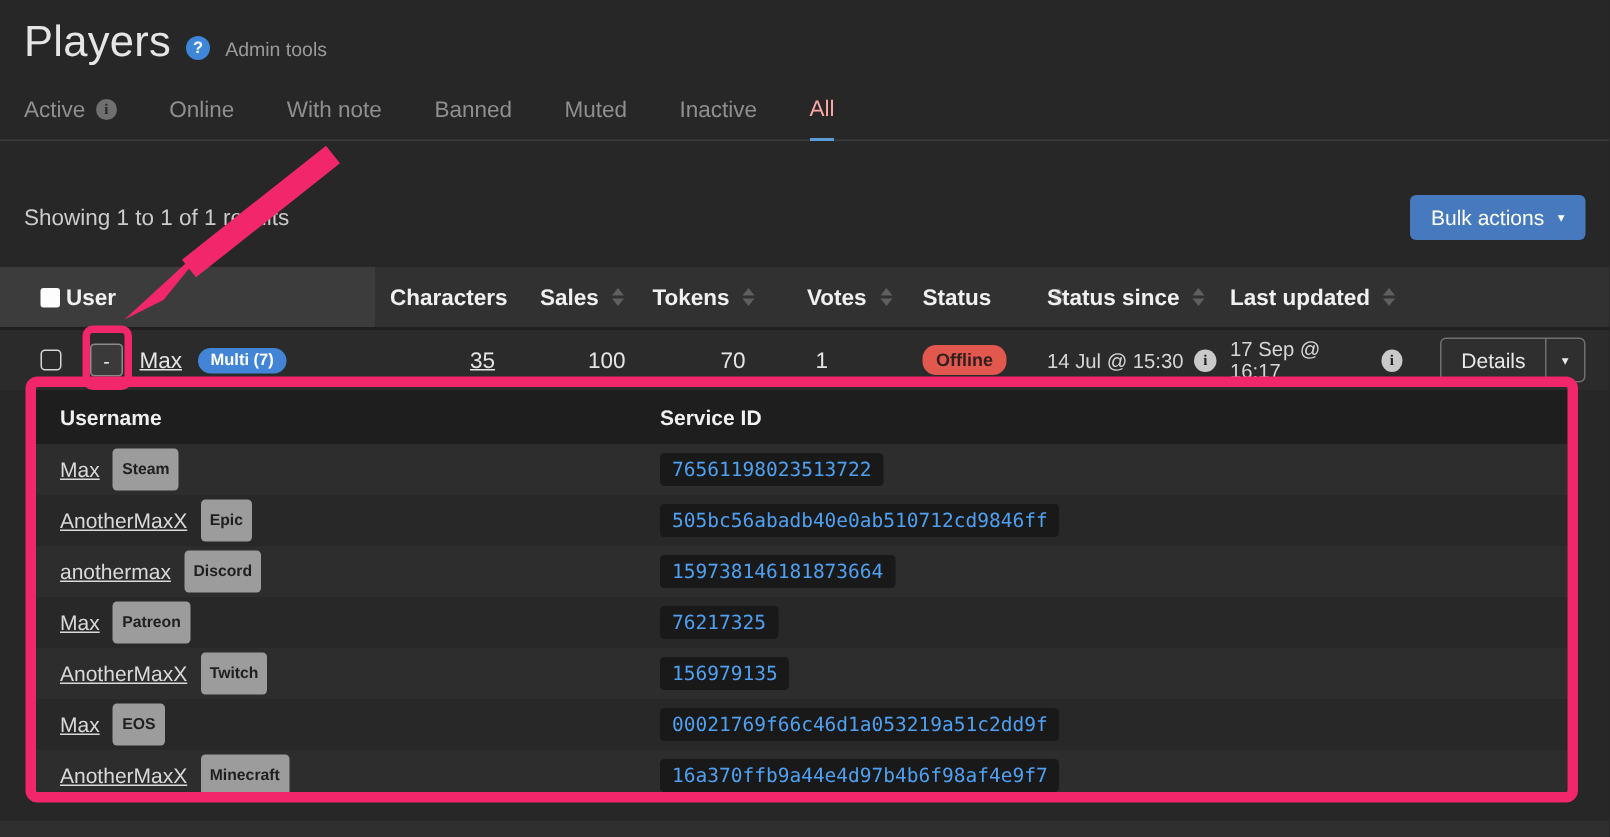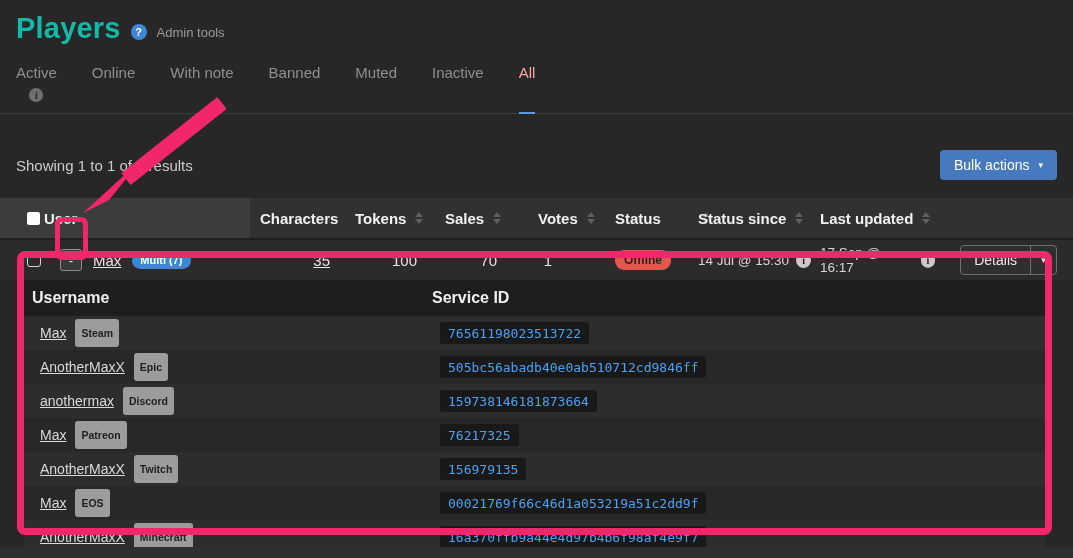--- a/index.html
+++ b/index.html
@@ -6,28 +6,28 @@
   html,body { width:1073px; height:558px; }
   body {
     position: relative;
     background: #272727;
     font-family: "Liberation Sans", sans-serif;
     overflow: hidden;
     color: #ddd;
   }
   
   .page-header { display:flex; align-items:center; gap:10px; padding:12px 16px 0; }
-  .page-title { font-size:29px; font-weight:700; color:#14b8a6; letter-spacing:0.2px;text-align:center; }
+  .page-title { font-size:29px; font-weight:400; color:#e5e5e5; letter-spacing:0.2px;text-align:center; }
   .help-icon { width:16px; height:16px; border-radius:50%; background:#3d86d8; color:#fff;
     font-size:11px; font-weight:bold; display:flex; align-items:center; justify-content:center; margin-top:7px; }
   .page-subtitle { color:#9a9a9a; font-size:13px; margin-top:7px; }
 
   
   .tabs { display:flex; gap:35px; padding:0 16px; margin-top:10px; border-bottom:1px solid #3c3c3c; }
-  .tab { color:#8f8f8f; font-size:15px; padding:9px 0 11px; display:flex; gap:7px; align-items:center; cursor:pointer;flex-direction:column; }
+  .tab { color:#8f8f8f; font-size:15px; padding:9px 0 11px; display:flex; gap:7px; align-items:center; cursor:pointer; }
   .tab.active { color:#fca5a5; border-bottom:2px solid #5b9bd8; margin-bottom:-1px; }
   .tab-info-icon { width:14px; height:14px; border-radius:50%; background:#6f6f6f; color:#262626;
     font-size:10px; font-weight:bold; font-family:"Liberation Serif", serif;
     display:flex; align-items:center; justify-content:center; }
 
   
   .list-controls { display:flex; justify-content:space-between; align-items:center; padding:0 16px; margin-top:36px; height:30px; }
   .showing-text { color:#cbcbcb; font-size:15px; }
   .bulk-btn { background:#4679be; color:#fff; font-size:14px; border:none; border-radius:4px;
     padding:0 14px; height:30px; display:flex; gap:9px; align-items:center; cursor:pointer;justify-content:flex-end; }
@@ -71,21 +71,21 @@
     font-size:10px; font-weight:bold; font-family:"Liberation Serif", serif;
     display:flex; align-items:center; justify-content:center; }
   .details-btn { display:flex; border:1px solid #707070; border-radius:4px; overflow:hidden; height:30px; background:#2f2f2f; }
   .details-main { padding:0 13px; color:#e8e8e8; font-size:14px; display:flex; align-items:center; cursor:pointer; }
   .details-caret { border-left:1px solid #707070; width:26px; display:flex; align-items:center; justify-content:center;
     color:#e8e8e8; cursor:pointer; }
 
   
   .subtable { margin-left:24px; width:1021px; }
   .sub-head { display:flex; background:#1e1e1e; height:36px; align-items:center; font-weight:bold; color:#f0f0f0;
-    font-size:16px; padding-left:8px; }
+    font-size:14px; padding-left:16px; }
   .sub-col1 { width:400px; display:flex; align-items:center; gap:9px; }
   .sub-row { display:flex; height:34px; align-items:center; padding-left:16px; font-size:14px; }
   .sub-row:nth-child(odd) { background:#282828; }
   .sub-row:nth-child(even){ background:#2d2d2d; }
   a.sub-link { color:#d9d9d9; text-decoration:underline; cursor:pointer; }
   .service-badge { background:#9c9c9c; color:#1f1f1f; font-size:10.5px; font-weight:bold; padding:8px 6px; border-radius:3px; }
   .code-chip { background:#191919; color:#4fa0f0; font-family:"DejaVu Sans Mono", monospace;
     font-size:13px; padding:3.5px 8px; border-radius:3px; }
 
   
@@ -143,29 +143,29 @@
   <div class="thead">
     <div class="cell c-check">
       <span class="checkbox-filled"></span>
     </div>
     <div class="cell c-user">
       <span>User</span>
     </div>
     <div class="cell c-chars">
       <span>Characters</span>
     </div>
+    <div class="cell c-sales">
+      <span>Sales</span>
+      <span class="sort-icon">
+          <i class="sort-up"></i>
+          <i class="sort-down"></i>
+        </span>
+    </div>
     <div class="cell c-tokens">
       <span>Tokens</span>
-      <span class="sort-icon">
-          <i class="sort-up"></i>
-          <i class="sort-down"></i>
-        </span>
-    </div>
-    <div class="cell c-sales">
-      <span>Sales</span>
       <span class="sort-icon">
           <i class="sort-up"></i>
           <i class="sort-down"></i>
         </span>
     </div>
     <div class="cell c-votes">
       <span>Votes</span>
       <span class="sort-icon">
           <i class="sort-up"></i>
           <i class="sort-down"></i>

